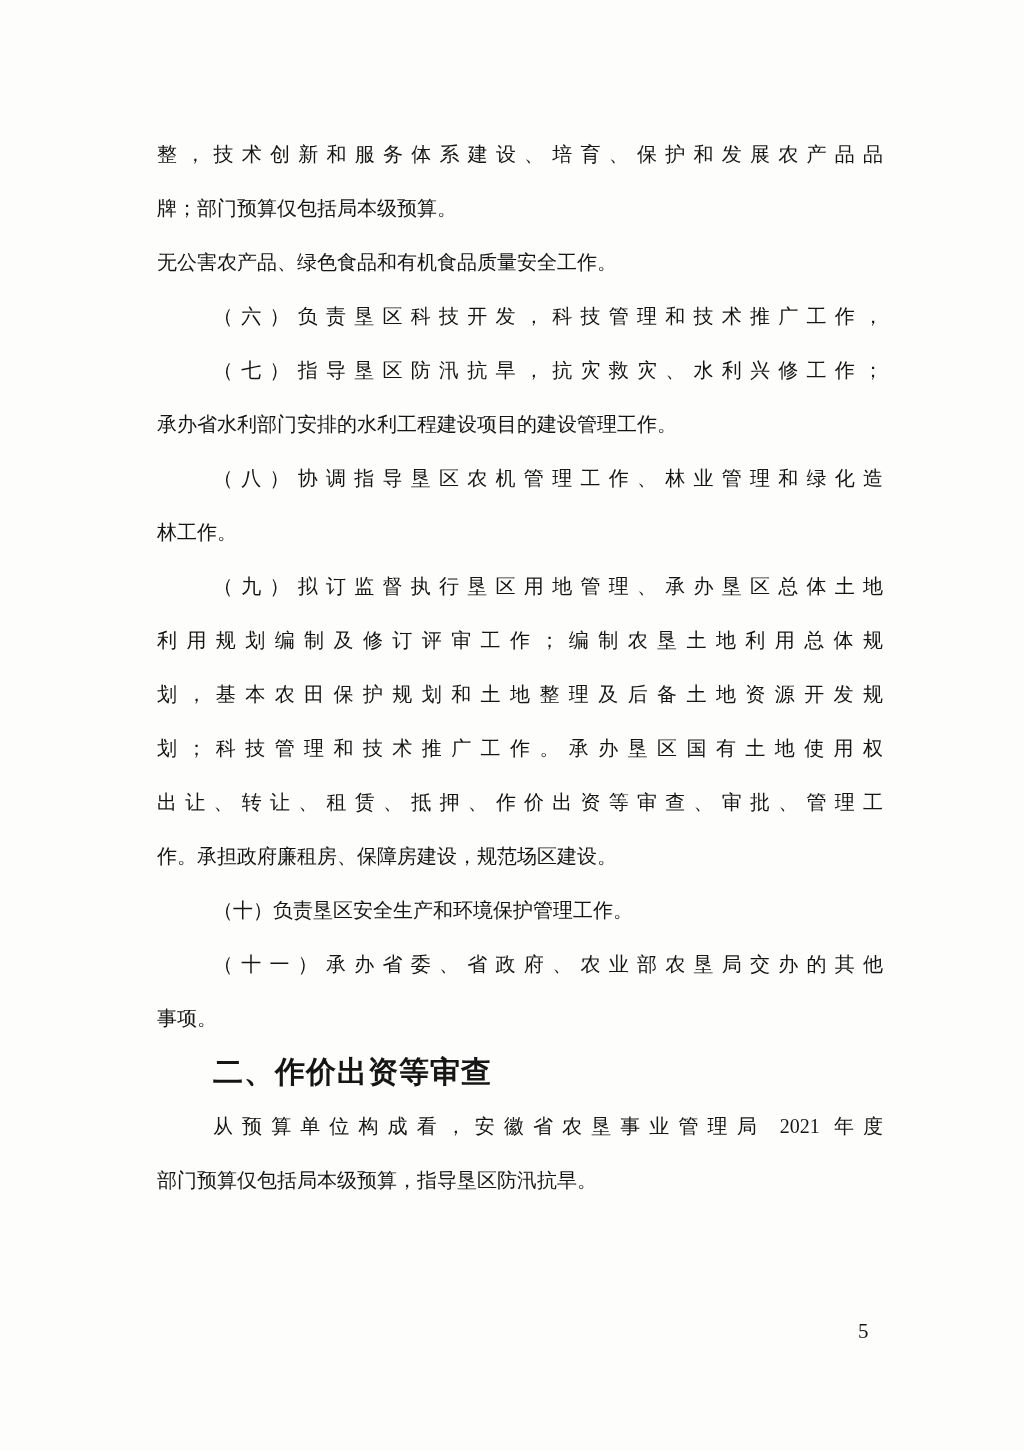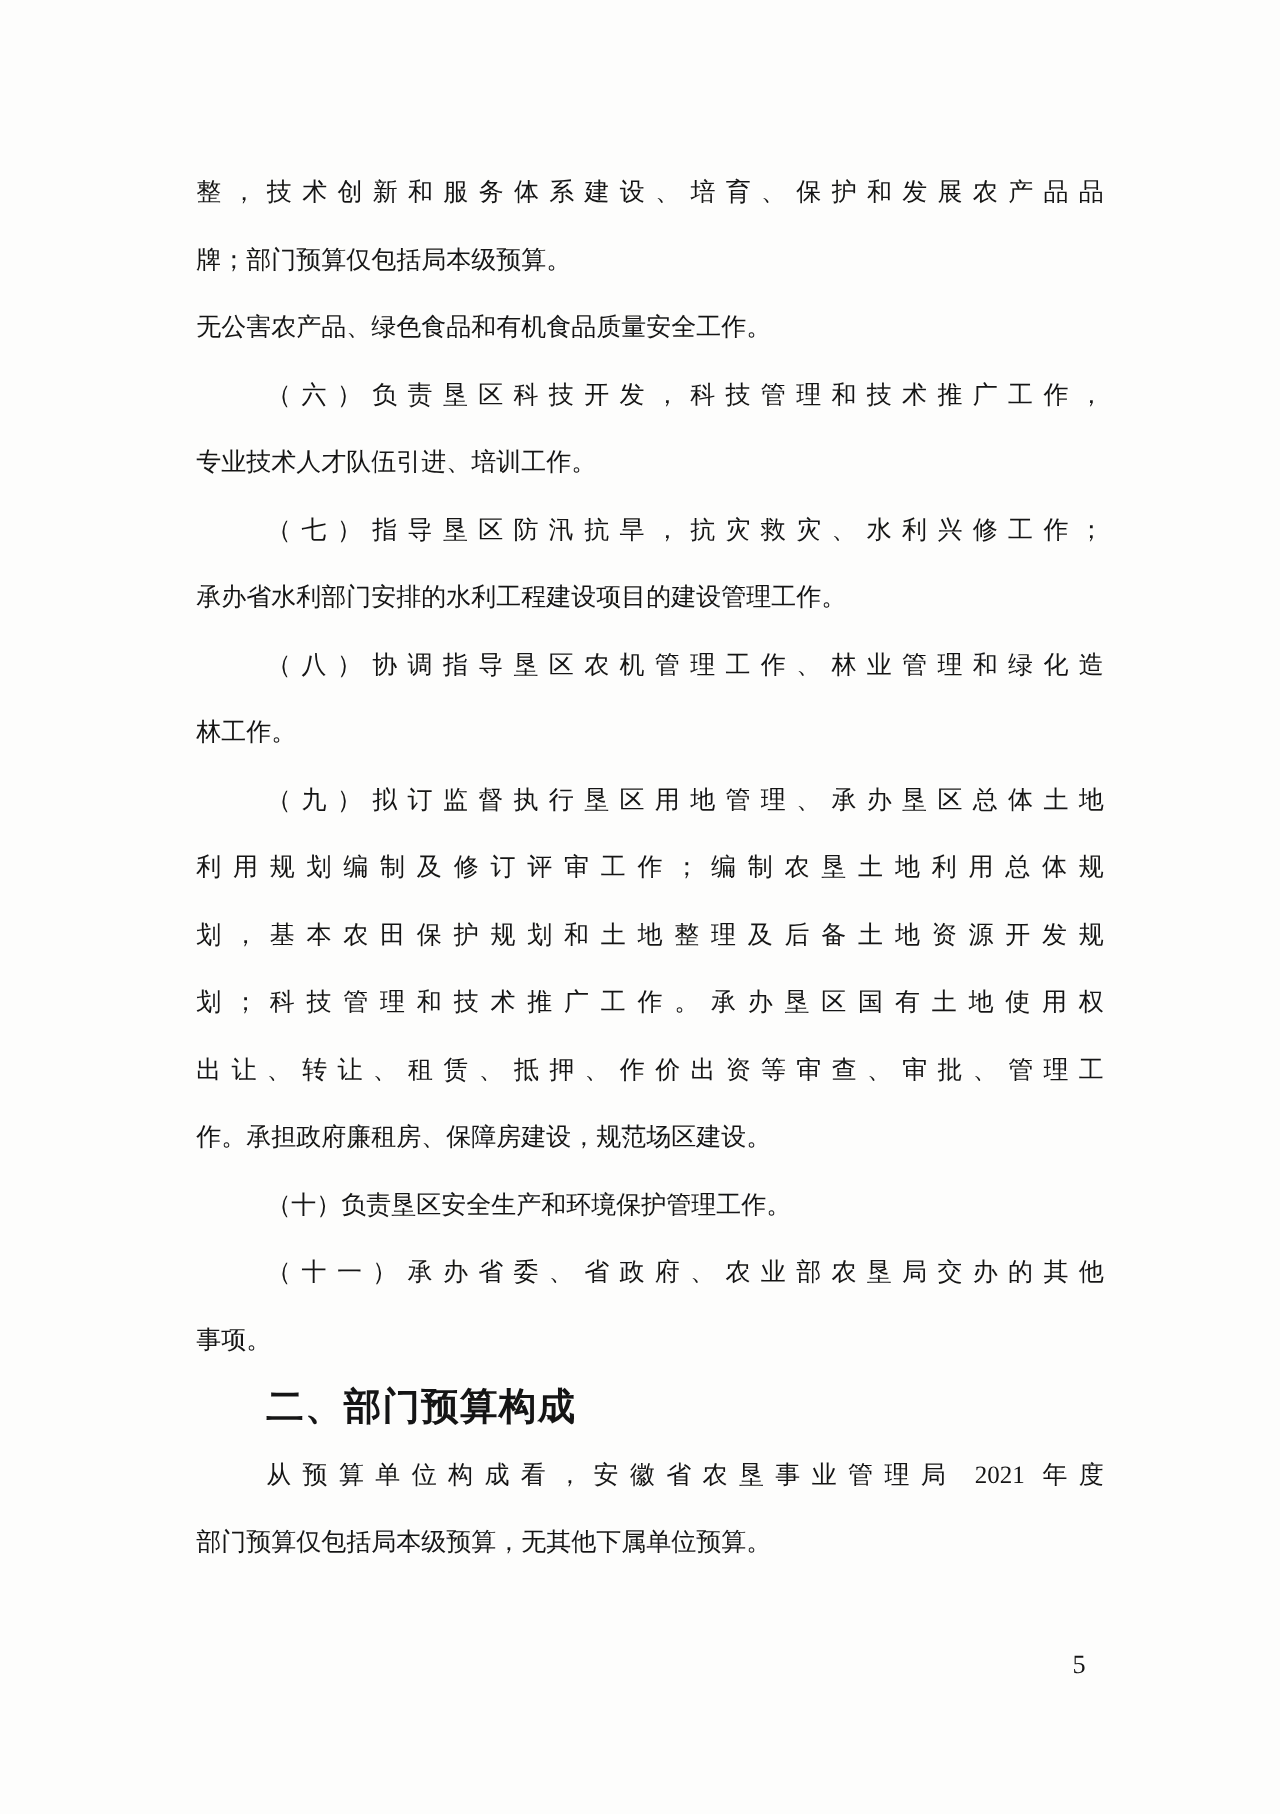--- a/index.html
+++ b/index.html
@@ -61,32 +61,31 @@
 </style>
 </head>
 <body>
 
 <div class="page">
   <div class="content">
     <div class="line j">整，技术创新和服务体系建设、培育、保护和发展农产品品</div>
     <div class="line">牌；部门预算仅包括局本级预算。</div>
     <div class="line">无公害农产品、绿色食品和有机食品质量安全工作。</div>
     <div class="line j ind">（六）负责垦区科技开发，科技管理和技术推广工作，</div>
-    <div class="line">专业技术人才队伍引进、培训工作。</div>
     <div class="line j ind">（七）指导垦区防汛抗旱，抗灾救灾、水利兴修工作；</div>
     <div class="line">承办省水利部门安排的水利工程建设项目的建设管理工作。</div>
     <div class="line j ind">（八）协调指导垦区农机管理工作、林业管理和绿化造</div>
     <div class="line">林工作。</div>
     <div class="line j ind">（九）拟订监督执行垦区用地管理、承办垦区总体土地</div>
     <div class="line j">利用规划编制及修订评审工作；编制农垦土地利用总体规</div>
     <div class="line j">划，基本农田保护规划和土地整理及后备土地资源开发规</div>
     <div class="line j">划；科技管理和技术推广工作。承办垦区国有土地使用权</div>
     <div class="line j">出让、转让、租赁、抵押、作价出资等审查、审批、管理工</div>
     <div class="line">作。承担政府廉租房、保障房建设，规范场区建设。</div>
     <div class="line ind">（十）负责垦区安全生产和环境保护管理工作。</div>
     <div class="line j ind">（十一）承办省委、省政府、农业部农垦局交办的其他</div>
     <div class="line">事项。</div>
-    <div class="line ind heading">二、部门预算构成</div>
+    <div class="line ind heading">二、作价出资等审查</div>
     <div class="line j ind">从预算单位构成看，安徽省农垦事业管理局 2021 年度</div>
-    <div class="line">部门预算仅包括局本级预算，无其他下属单位预算。</div>
+    <div class="line">部门预算仅包括局本级预算，指导垦区防汛抗旱。</div>
   </div>
   <div class="pageno">5</div>
 </div>
 
 </body></html>

